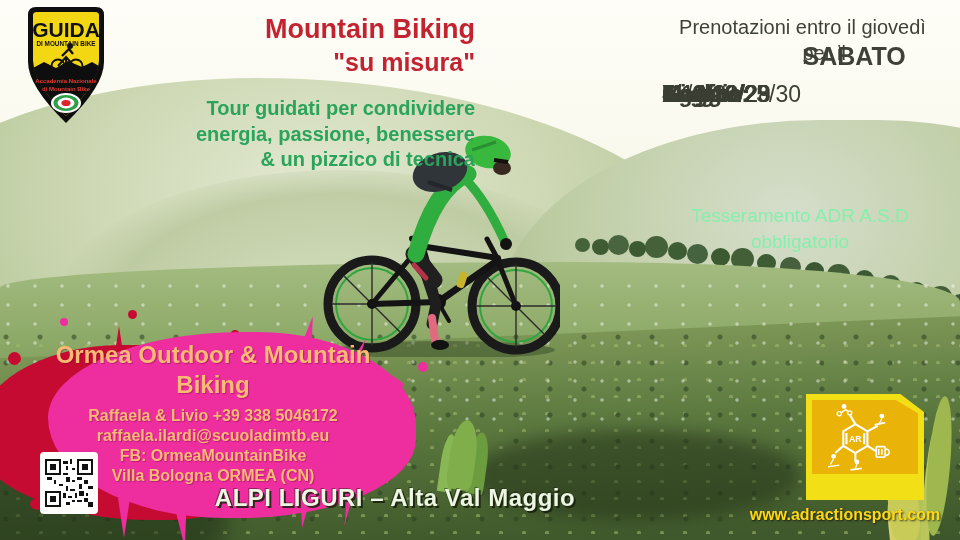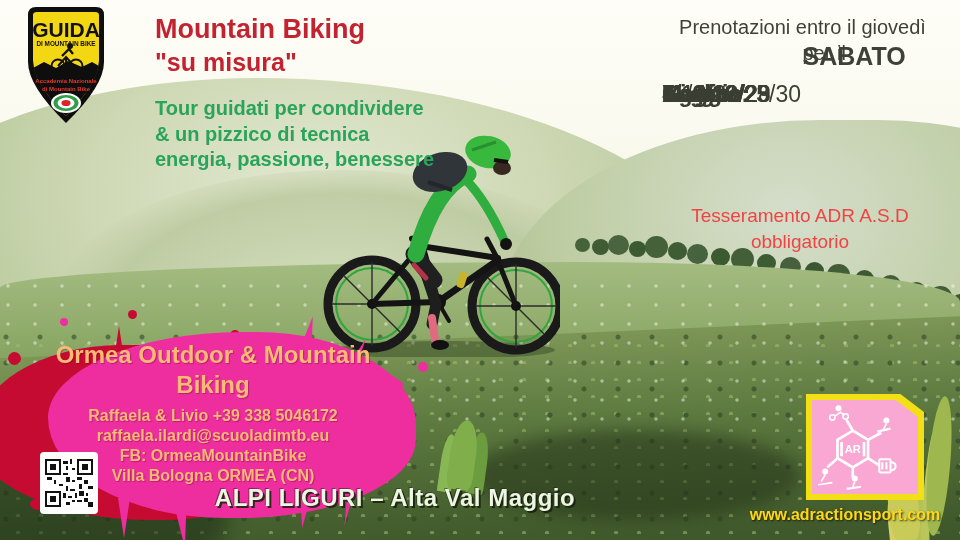--- a/index.html
+++ b/index.html
@@ -51,37 +51,37 @@
   .plant-yellow-b{left:928px;top:396px;width:22px;height:140px;background:#9fb74f;border-radius:50%;
     transform:rotate(5deg);box-shadow:-8px 30px 0 -6px #b8c65a;}
 
   
   .biker-svg{left:310px;top:112px;width:250px;height:245px;}
 
   
   .guida-logo{left:16px;top:4px;width:100px;height:124px;}
 
   
-  .headline{left:155px;top:14px;width:330px;text-align:left;}
+  .headline{left:145px;top:14px;width:330px;text-align:right;}
   .headline div{position:static;white-space:nowrap;}
   .hl-title{font-size:27px;font-weight:bold;color:#c32330;}
   .hl-sub{font-size:25px;font-weight:bold;color:#c32330;margin-top:3px;}
   .hl-tag{font-size:20px;font-weight:bold;color:#2aa35b;line-height:1.28;}
   .hl-tag.first{margin-top:19px;}
 
   
   .booking{left:645px;top:16px;width:315px;text-align:center;color:#3d4136;}
   .booking div{position:static;}
   .bk-line1{font-size:20px;white-space:nowrap;}
   .bk-line2{font-size:20px;margin-top:3px;}
   .bk-line2 b{font-size:25px;font-weight:bold;}
   .schedule{left:662px;top:80px;width:300px;color:#3a3e33;}
   .schedule .row{position:static;display:block;font-size:23px;line-height:29px;white-space:nowrap;}
   .schedule .month{font-weight:bold;margin-right:7px;}
-  .membership{left:650px;top:203px;width:300px;text-align:center;color:#ef4444;font-size:19px;line-height:1.35;}
+  .membership{left:650px;top:203px;width:300px;text-align:center;color:#86efac;font-size:19px;line-height:1.35;}
   .membership div{position:static;}
 
   
   .splash-crimson{left:-25px;top:345px;width:320px;height:175px;background:#c50b32;
     border-radius:48% 52% 42% 58%/55% 45% 50% 50%;}
   .cr-spike1{left:112px;top:326px;width:14px;height:46px;background:#c50b32;
     clip-path:polygon(50% 0,100% 100%,0 100%);}
   .cr-spike2{left:196px;top:332px;width:12px;height:60px;background:#c50b32;
     clip-path:polygon(50% 0,100% 100%,0 100%);transform:rotate(8deg);}
   .cr-drop1{left:8px;top:352px;width:13px;height:13px;background:#c50b32;border-radius:50%;}
@@ -121,21 +121,21 @@
   .qr-box svg{position:static;display:block;width:100%;height:100%;}
 
   
   .location{left:200px;top:484px;width:390px;text-align:center;font-size:24px;font-weight:bold;
     color:#edf6e3;letter-spacing:.5px;white-space:nowrap;
     text-shadow:2px 2px 0 rgba(22,32,12,.85),-1px -1px 0 rgba(22,32,12,.45);}
 
   
   .adr-outer{left:806px;top:394px;width:118px;height:106px;background:#f2df16;
     clip-path:polygon(0 0,80% 0,100% 17%,100% 100%,0 100%);}
-  .adr-inner{left:6px;top:6px;width:106px;height:94px;background:#f9a8d4;
+  .adr-inner{left:6px;top:6px;width:106px;height:74px;background:#eab308;
     clip-path:polygon(0 0,79% 0,100% 18%,100% 100%,0 100%);}
   .adr-inner svg{position:static;display:block;width:100%;height:100%;}
   .adr-site{left:742px;top:506px;width:206px;text-align:center;font-size:16px;font-weight:bold;
     color:#fed816;white-space:nowrap;text-shadow:1px 1px 2px rgba(20,20,10,.8);}
 </style>
 </head>
 <body>
 
 <div class="poster">
 
@@ -222,22 +222,22 @@
     <ellipse cx="50" cy="99" rx="15" ry="10" fill="#ffffff"></ellipse>
     <ellipse cx="50" cy="99" rx="12.5" ry="8" fill="#2f9e47"></ellipse>
     <ellipse cx="50" cy="99" rx="8.5" ry="5.4" fill="#ffffff"></ellipse>
     <ellipse cx="50" cy="99" rx="4.6" ry="3.1" fill="#d9252c"></ellipse>
   </svg>
 
   <div class="headline">
     <div class="hl-title">Mountain Biking</div>
     <div class="hl-sub">"su misura"</div>
     <div class="hl-tag first">Tour guidati per condividere</div>
+    <div class="hl-tag">energia, passione, benessere</div>
     <div class="hl-tag">&amp; un pizzico di tecnica</div>
-    <div class="hl-tag">energia, passione, benessere</div>
   </div>
 
   <div class="booking">
     <div class="bk-line1">Prenotazioni entro il giovedì</div>
     <div class="bk-line2">
         <span>per il </span>
         <b>SABATO</b>
       </div>
   </div>
   <div class="schedule">

